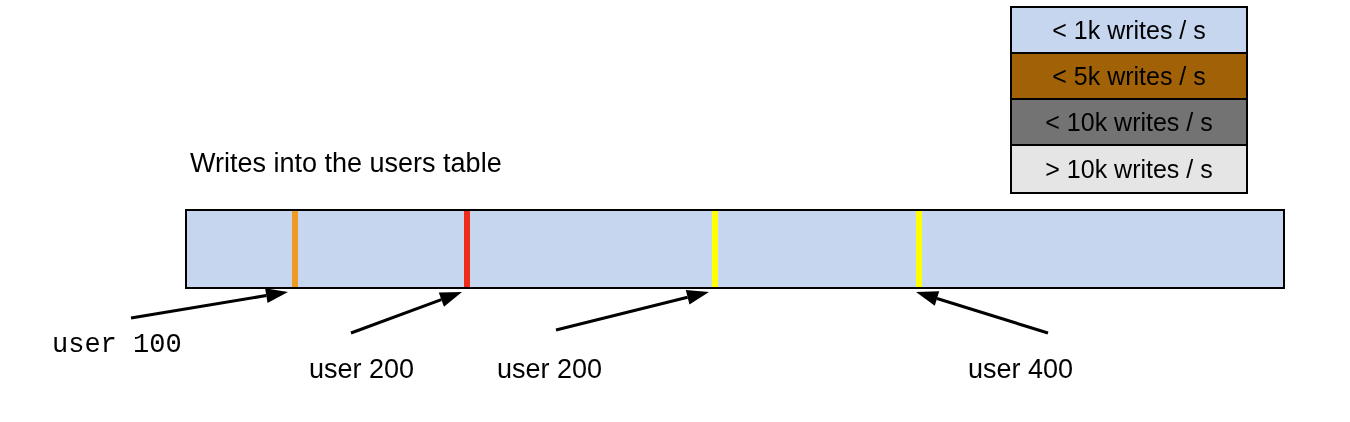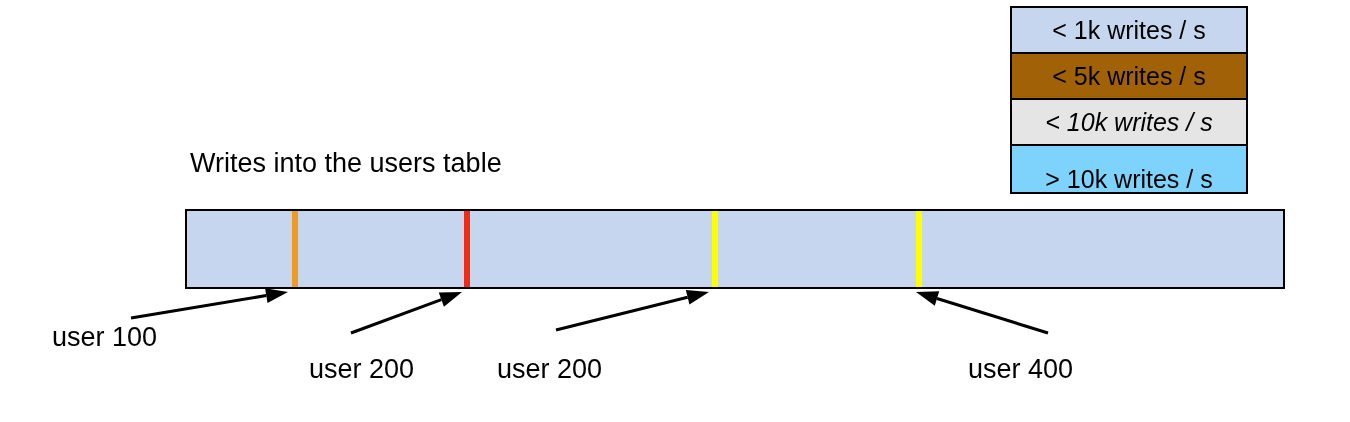--- a/index.html
+++ b/index.html
@@ -96,38 +96,38 @@
 
 <div id="canvas">
 
   <div id="legend">
     <div class="legend-row" id="legend-row-0" style="background: rgb(198, 214, 238);">
       <span>&lt; 1k writes / s</span>
     </div>
     <div class="legend-row" id="legend-row-1" style="background: #a16207;">
       <span>&lt; 5k writes / s</span>
     </div>
-    <div class="legend-row" id="legend-row-2" style="background: #e5e5e5; font-style: italic;">
+    <div class="legend-row" id="legend-row-2" style="background: #737373;">
       <span>&lt; 10k writes / s</span>
     </div>
-    <div class="legend-row" id="legend-row-3" style="background: #7dd3fc; align-items: flex-end;">
+    <div class="legend-row" id="legend-row-3" style="background: #e5e5e5;">
       <span>&gt; 10k writes / s</span>
     </div>
   </div>
 
   <div id="chart-title">Writes into the users table</div>
 
   <div id="table-bar" style="background: rgb(198, 214, 238); border-color: rgb(0, 0, 0);">
       <div class="stripe" style="left: 105px; background: rgb(239, 154, 34);"></div>
       <div class="stripe" style="left: 277px; background: rgb(239, 44, 25);"></div>
       <div class="stripe" style="left: 525px; background: rgb(255, 255, 0);"></div>
       <div class="stripe" style="left: 729px; background: rgb(255, 255, 0);"></div>
     </div>
 
-  <div class="callout-label" id="callout-0" style="left: 52px; top: 324px;">user 100</div>
+  <div class="callout-label" id="callout-0" style="left: 52px; top: 332px; font-family: Liberation Mono, monospace;">user 100</div>
   <div class="callout-label" id="callout-1" style="left: 280px; top: 356px; margin-left: 29px;">user 200</div>
   <div class="callout-label" id="callout-2" style="left: 497px; top: 356px;">user 200</div>
   <div class="callout-label" id="callout-3" style="left: 968px; top: 356px;">user 400</div>
 
   <svg id="arrows" viewBox="0 0 1350 422">
       <line x1="131" y1="318" x2="266.29560891662476" y2="295.5943577590303" stroke="#000000" stroke-width="3"></line>
       <polygon points="288,292 267.52095815265784,302.9935819919991 265.0702596805917,288.19513352606145" fill="#000000"></polygon>
       <line x1="351" y1="333" x2="441.3628071320923" y2="299.6227469151731" stroke="#000000" stroke-width="3"></line>
       <polygon points="462,292 443.96147085317403,306.65815357468705 438.7641434110106,292.5873402556591" fill="#000000"></polygon>
       <line x1="556" y1="330" x2="687.6486813665423" y2="297.30294188281954" stroke="#000000" stroke-width="3"></line>

